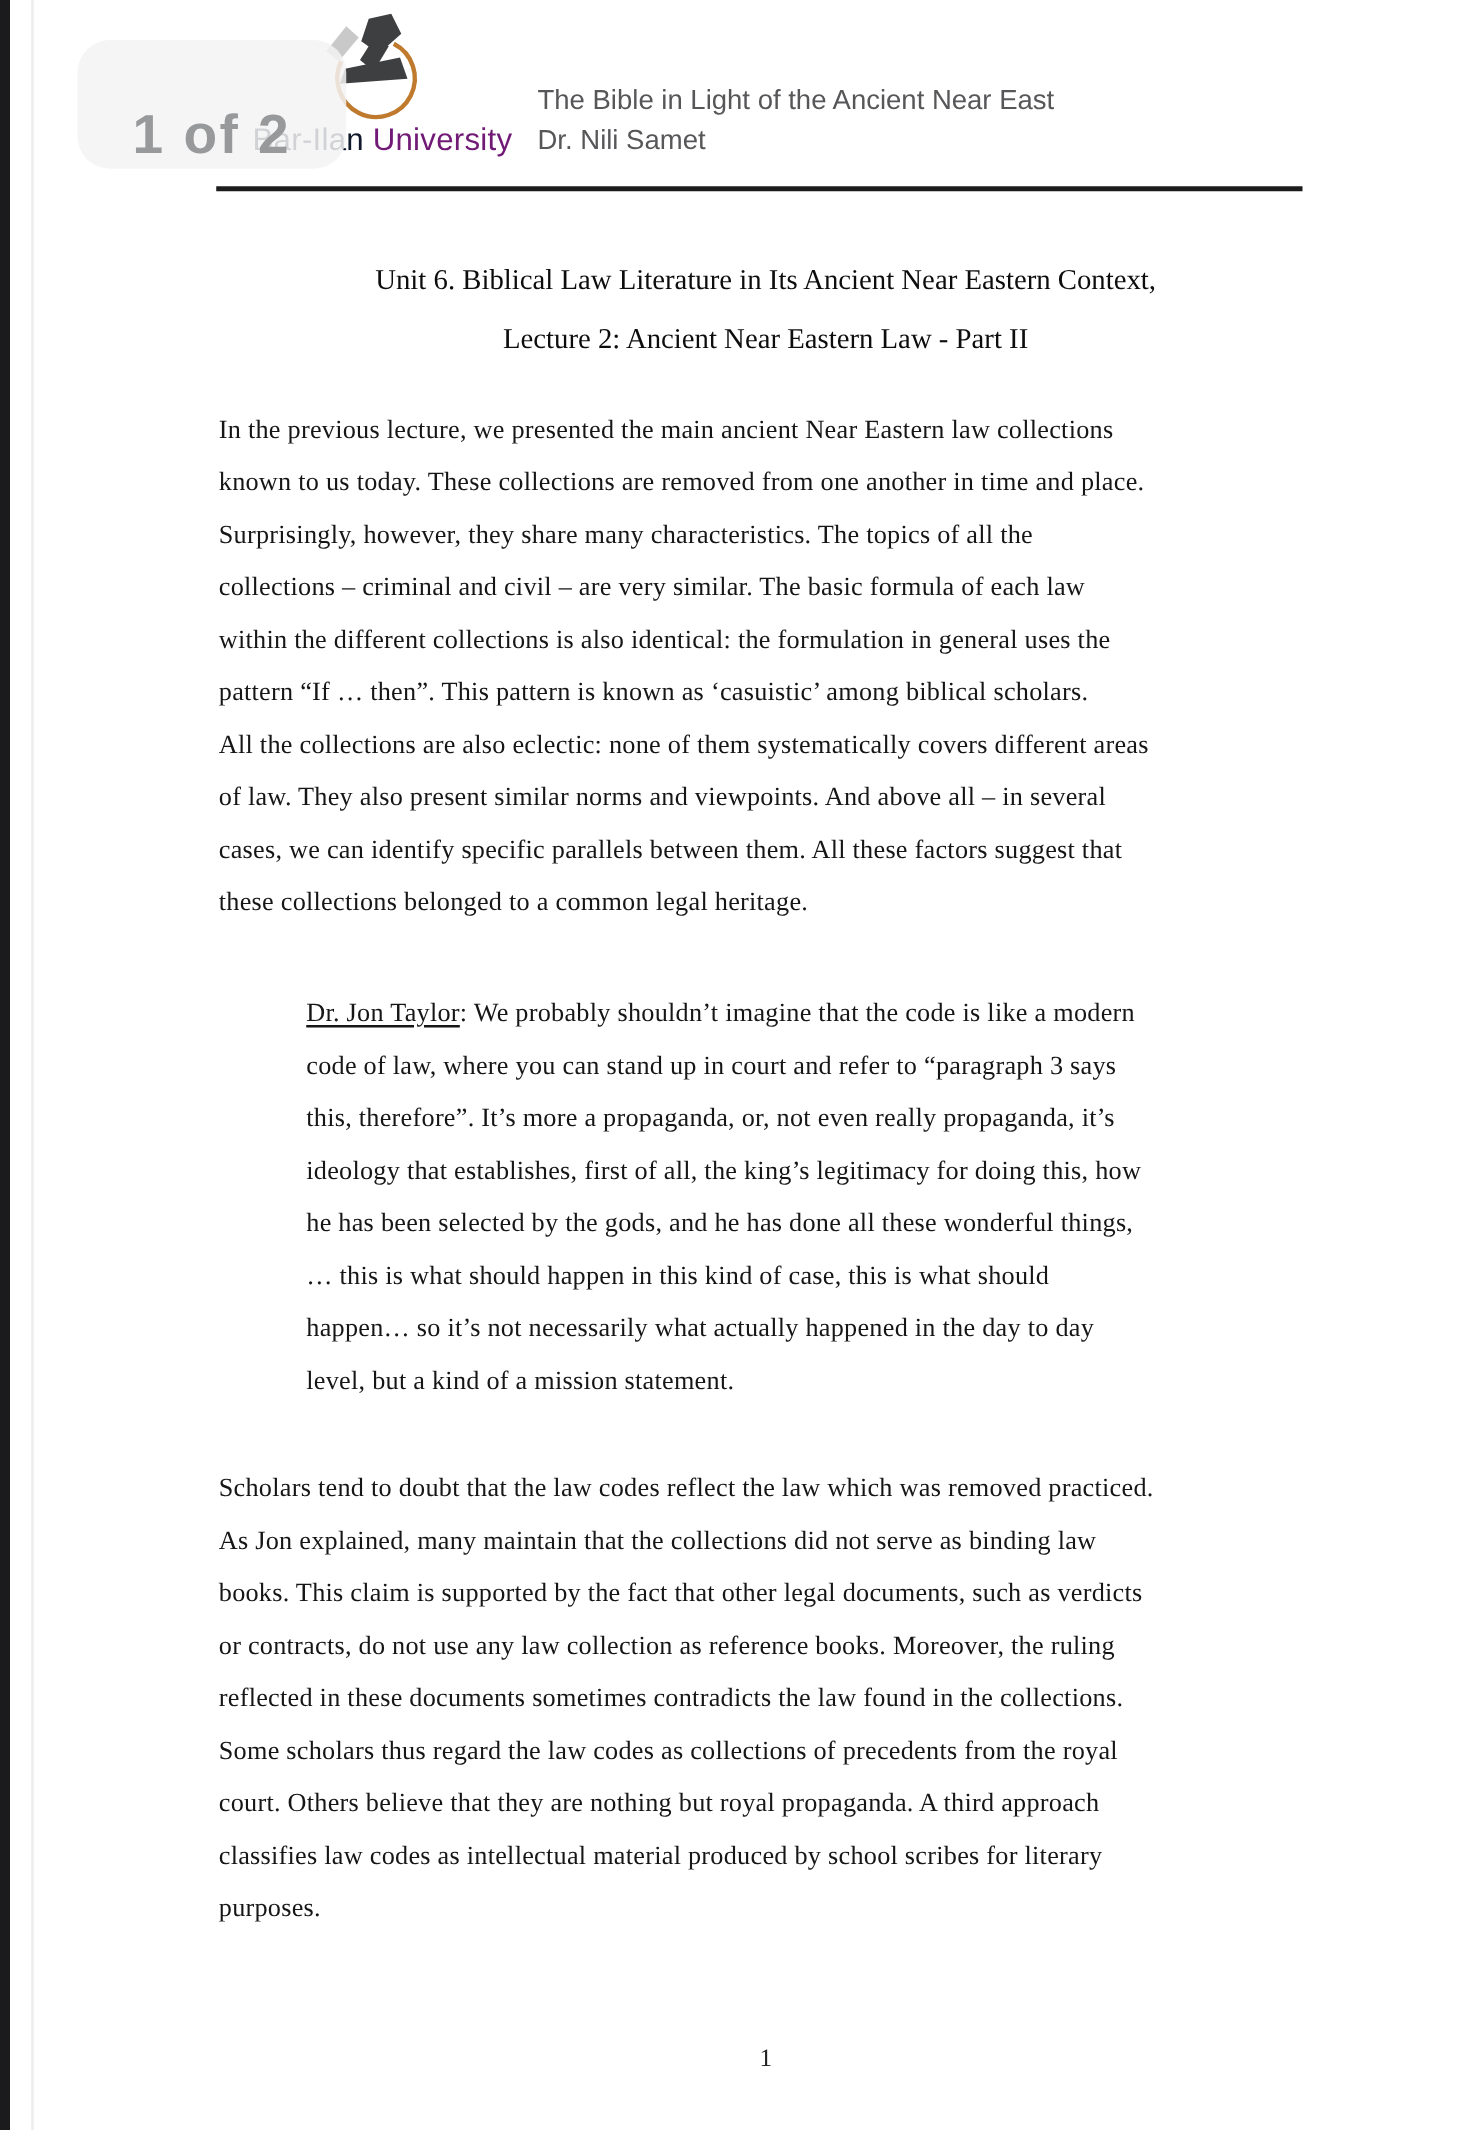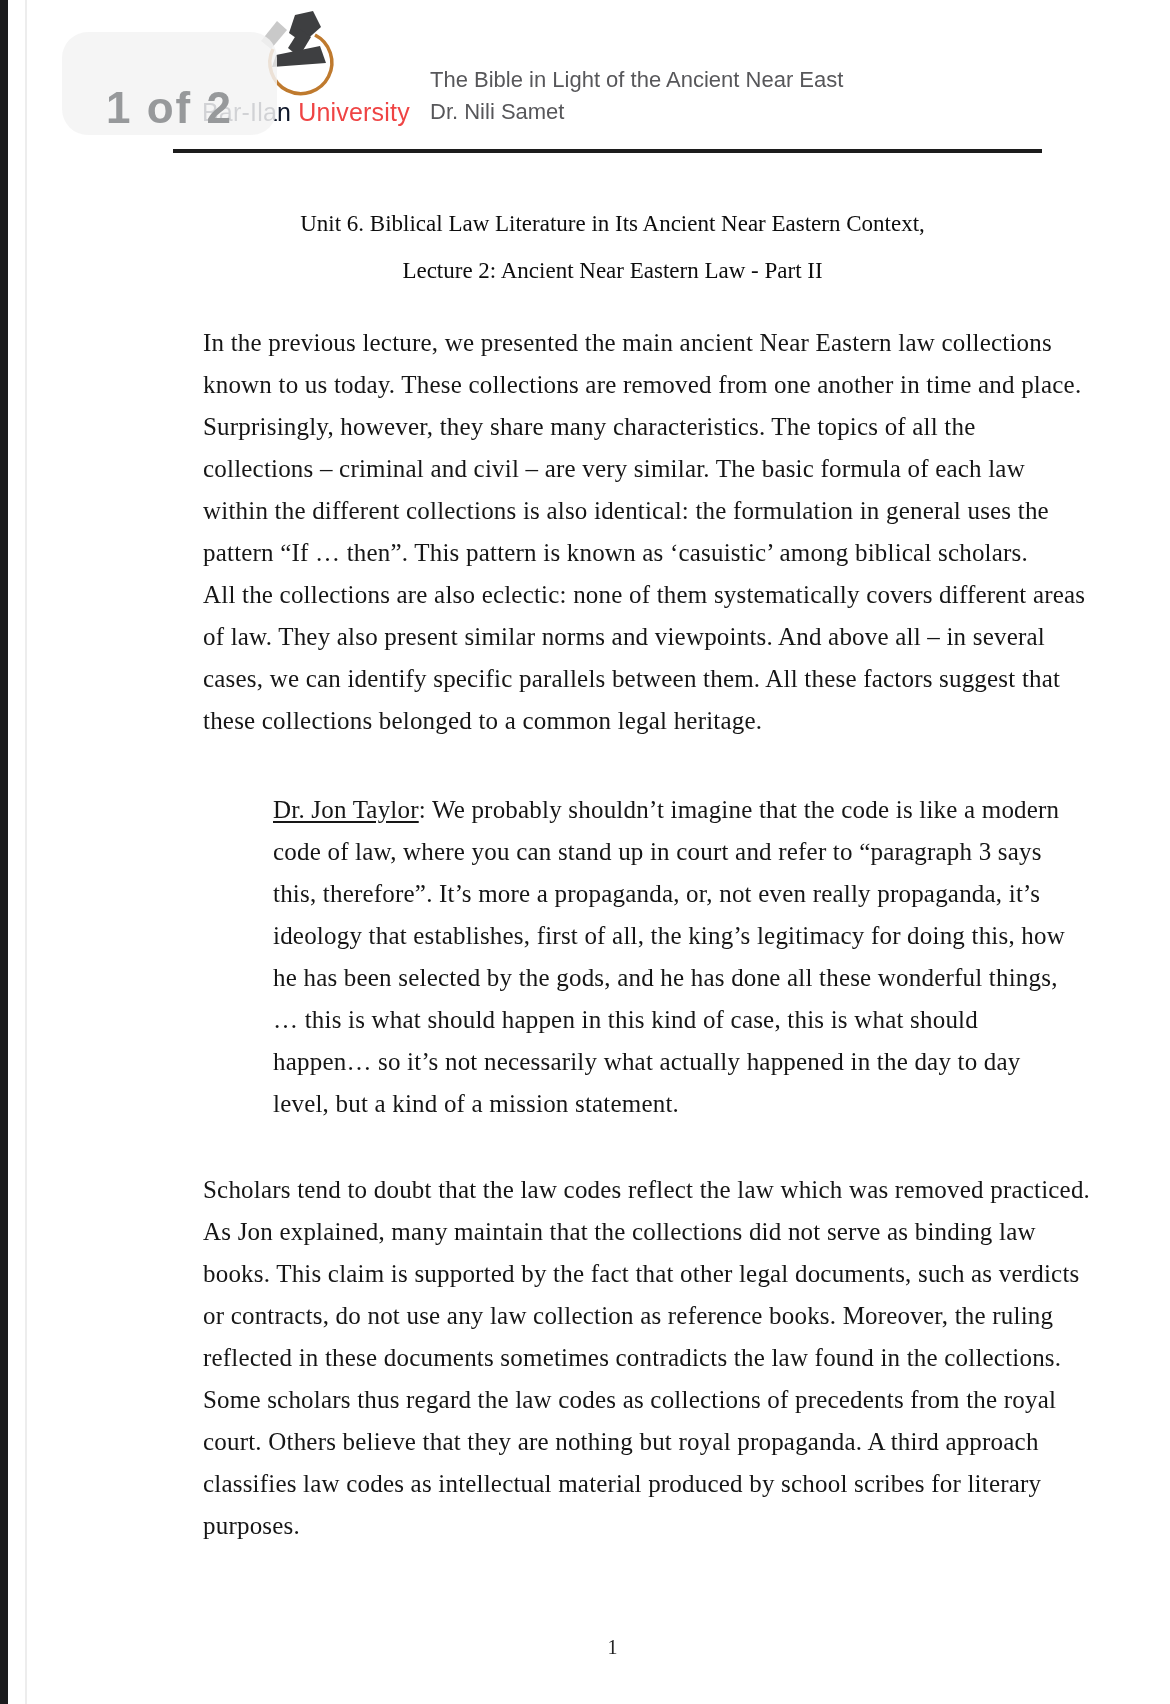--- a/index.html
+++ b/index.html
@@ -18,21 +18,21 @@
     overflow:hidden;
     font-family:"Liberation Serif", serif;
   }
   .left-strip{position:absolute;left:0;top:0;width:8px;height:1704px;background:var(--strip);}
   .edge-line{position:absolute;left:25px;top:0;width:2px;height:1704px;background:#ededed;}
 
   
   .logo-icon{position:absolute;left:253px;top:10px;width:92px;height:90px;}
   .brand{position:absolute;left:202px;top:98px;font-family:"Liberation Sans", sans-serif;font-size:25px;letter-spacing:.2px;white-space:nowrap;}
   .brand .light{color:#0f172a;}
-  .brand .dark{color:#ef4444;margin-left:7px;}
+  .brand .dark{color:#701a75;margin-left:7px;}
 
   
   .badge{
     position:absolute;left:62px;top:32px;width:215px;height:103px;
     background:rgba(243,243,243,0.85);
     border-radius:26px;
     display:flex;align-items:center;justify-content:center;
   }
   .badge span{
     font-family:"Liberation Sans", sans-serif;
@@ -47,21 +47,21 @@
   }
 
   .rule{position:absolute;left:173px;top:149px;width:869px;height:4px;background:#1c1c1c;}
 
   .doc-title{
     position:absolute;left:175px;top:200px;width:875px;
     text-align:center;font-weight:normal;font-size:23px;line-height:47px;
     color:var(--title-ink);white-space:nowrap;
   }
 
-  .para{position:absolute;font-size:25px;color:var(--ink);letter-spacing:.2px;margin-left:28px;}
+  .para{position:absolute;font-size:21px;color:var(--ink);letter-spacing:.2px;}
   .para .line{height:42px;line-height:42px;white-space:nowrap;}
   .para-1{left:175px;top:322px;width:875px;}
   .quote-block{left:245px;top:789px;width:800px;}
   .para-2{left:175px;top:1169px;width:875px;}
   .speaker{text-decoration:underline;text-underline-offset:3px;}
 
   .page-number{
     position:absolute;left:175px;top:1636px;width:875px;
     text-align:center;font-size:20px;color:#222;
   }

